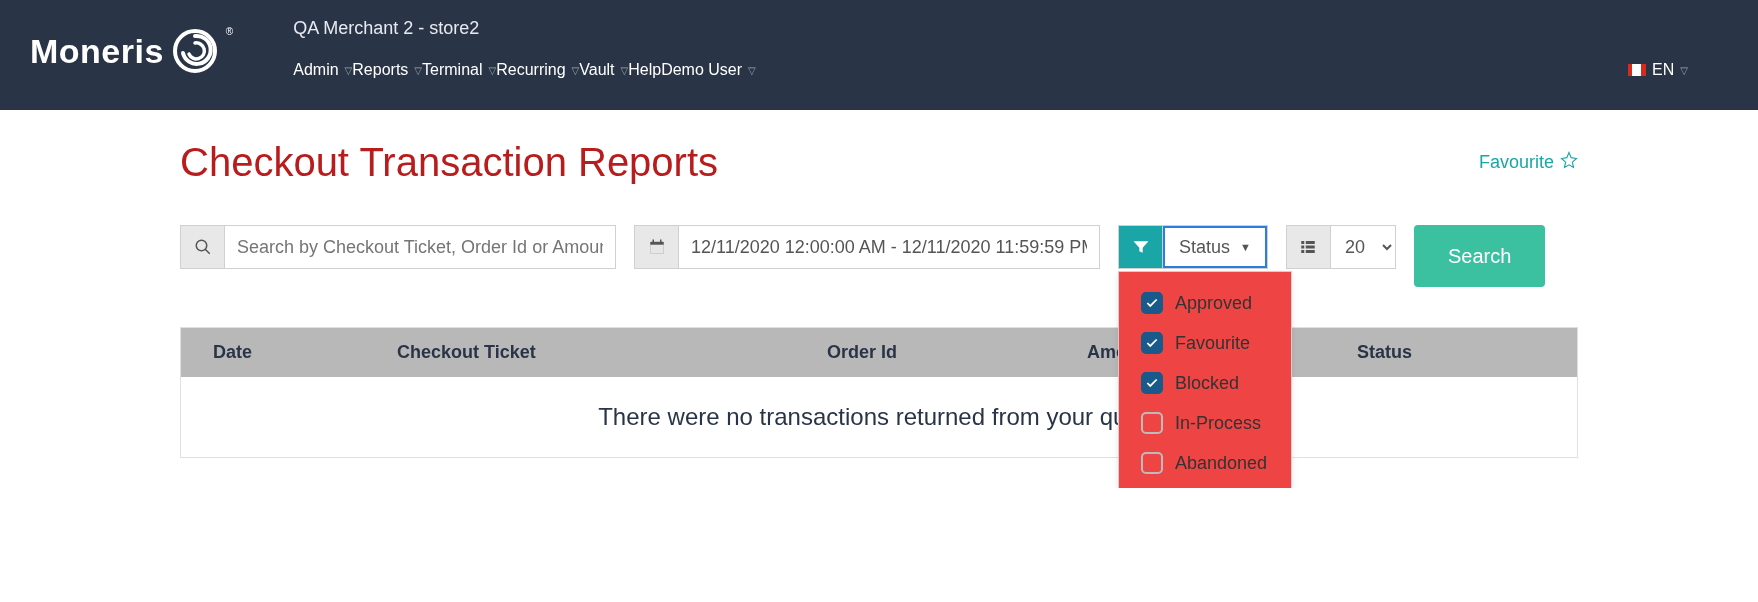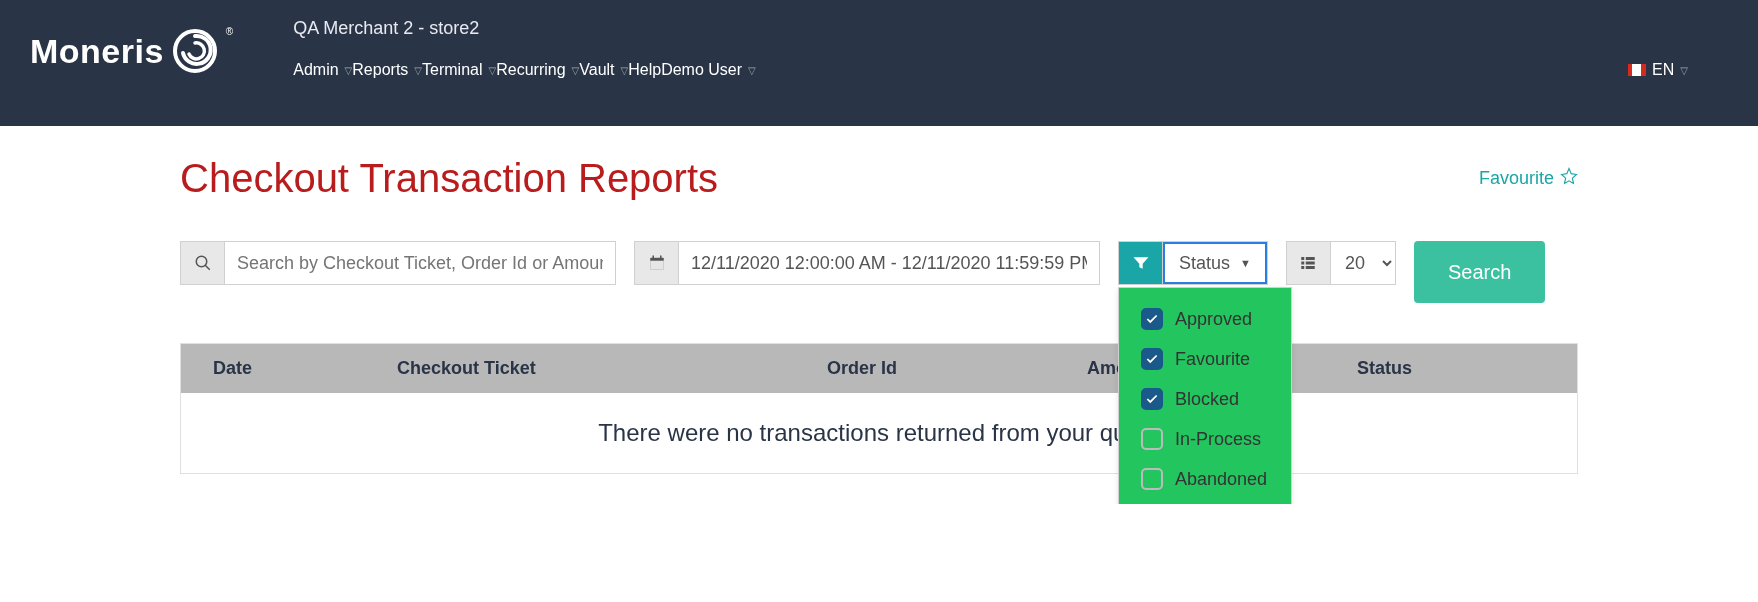--- a/index.html
+++ b/index.html
@@ -1,18 +1,18 @@
 <!DOCTYPE html>
 <html><head>
 <meta charset="utf-8">
 <style>
   * { box-sizing: border-box; margin: 0; padding: 0; }
   body { font-family: "Segoe UI", Arial, sans-serif; background: #fff; color: #2a3447; width: 1758px; }
   
-  .header { background: #2a3447; color: #fff; display: flex; align-items: flex-start; padding: 18px 30px 0 30px; height: 126px; }
+  .header { background: #2a3447; color: #fff; display: flex; align-items: flex-start; padding: 18px 30px 0 30px; height: 110px; }
   .logo { display: flex; align-items: center; gap: 8px; margin-right: 60px; margin-top: 10px; }
   .logo-text { font-size: 34px; font-weight: 600; letter-spacing: 0.5px; }
   .logo-swirl { width: 46px; height: 46px; position: relative; }
   .logo-reg { font-size: 10px; position: relative; top: -20px; }
   
   .header-right { display: flex; flex-direction: column; flex: 1; }
   .store-name { font-size: 18px; color: #e8eaf0; margin-bottom: 22px; }
   .nav { display: flex; align-items: center; font-size: 16px; }
   .nav-item { color: #fff; cursor: pointer; display: flex; align-items: center; gap: 6px; }
   .nav-caret { font-size: 10px; color: #9aa; }
@@ -29,21 +29,21 @@
   .addon { background: #e8e8e8; width: 44px; display: flex; align-items: center; justify-content: center; border-right: 1px solid #d0d0d0; color: #555; }
   .text-input { border: none; padding: 0 12px; font-size: 18px; color: #555; outline: none; }
   .search-field { width: 390px; }
   .date-field { width: 420px; }
   .filter-addon { background: #1aa6a6; color: #fff; }
   .status-btn { border: 2px solid #2a7de1; background: #fff; padding: 0 14px; display: flex; align-items: center; gap: 10px; font-size: 18px; color: #555; cursor: pointer; }
   .caret-down { font-size: 11px; color: #555; }
   .select-ct { border: none; background: #fff; font-size: 18px; color: #555; padding: 0 10px; outline: none; width: 64px; }
   .search-btn { background: #3bc0a0; color: #fff; border: none; border-radius: 4px; padding: 0 34px; font-size: 20px; cursor: pointer; height: 62px; }
   
-  .dropdown { position: absolute; top: 46px; left: 0; background: #22c55e; border: 1px solid #d0d0d0; box-shadow: 0 2px 6px rgba(0,0,0,0.1); padding: 20px 22px; width: 174px; z-index: 10; }
+  .dropdown { position: absolute; top: 46px; left: 0; background: #ef4444; border: 1px solid #d0d0d0; box-shadow: 0 2px 6px rgba(0,0,0,0.1); padding: 20px 22px; width: 174px; z-index: 10; }
   .dd-wrapper { position: relative; }
   .dd-item { display: flex; align-items: center; gap: 12px; margin-bottom: 18px; font-size: 18px; color: #333; cursor: pointer; }
   .dd-item:last-child { margin-bottom: 16px; }
   .cb { width: 22px; height: 22px; border-radius: 5px; border: 2px solid #bbb; display: flex; align-items: center; justify-content: center; flex-shrink: 0;}
   .cb.checked { background: #1a5a8a; border-color: #1a5a8a; color: #fff; }
   
   .table { border: 1px solid #e0e0e0; }
   .thead { background: #b8b8b8; display: flex; padding: 14px 32px; font-size: 18px; font-weight: 600; color: #2a3447; }
   .th-date { width: 184px; }
   .th-ticket { width: 430px; }

